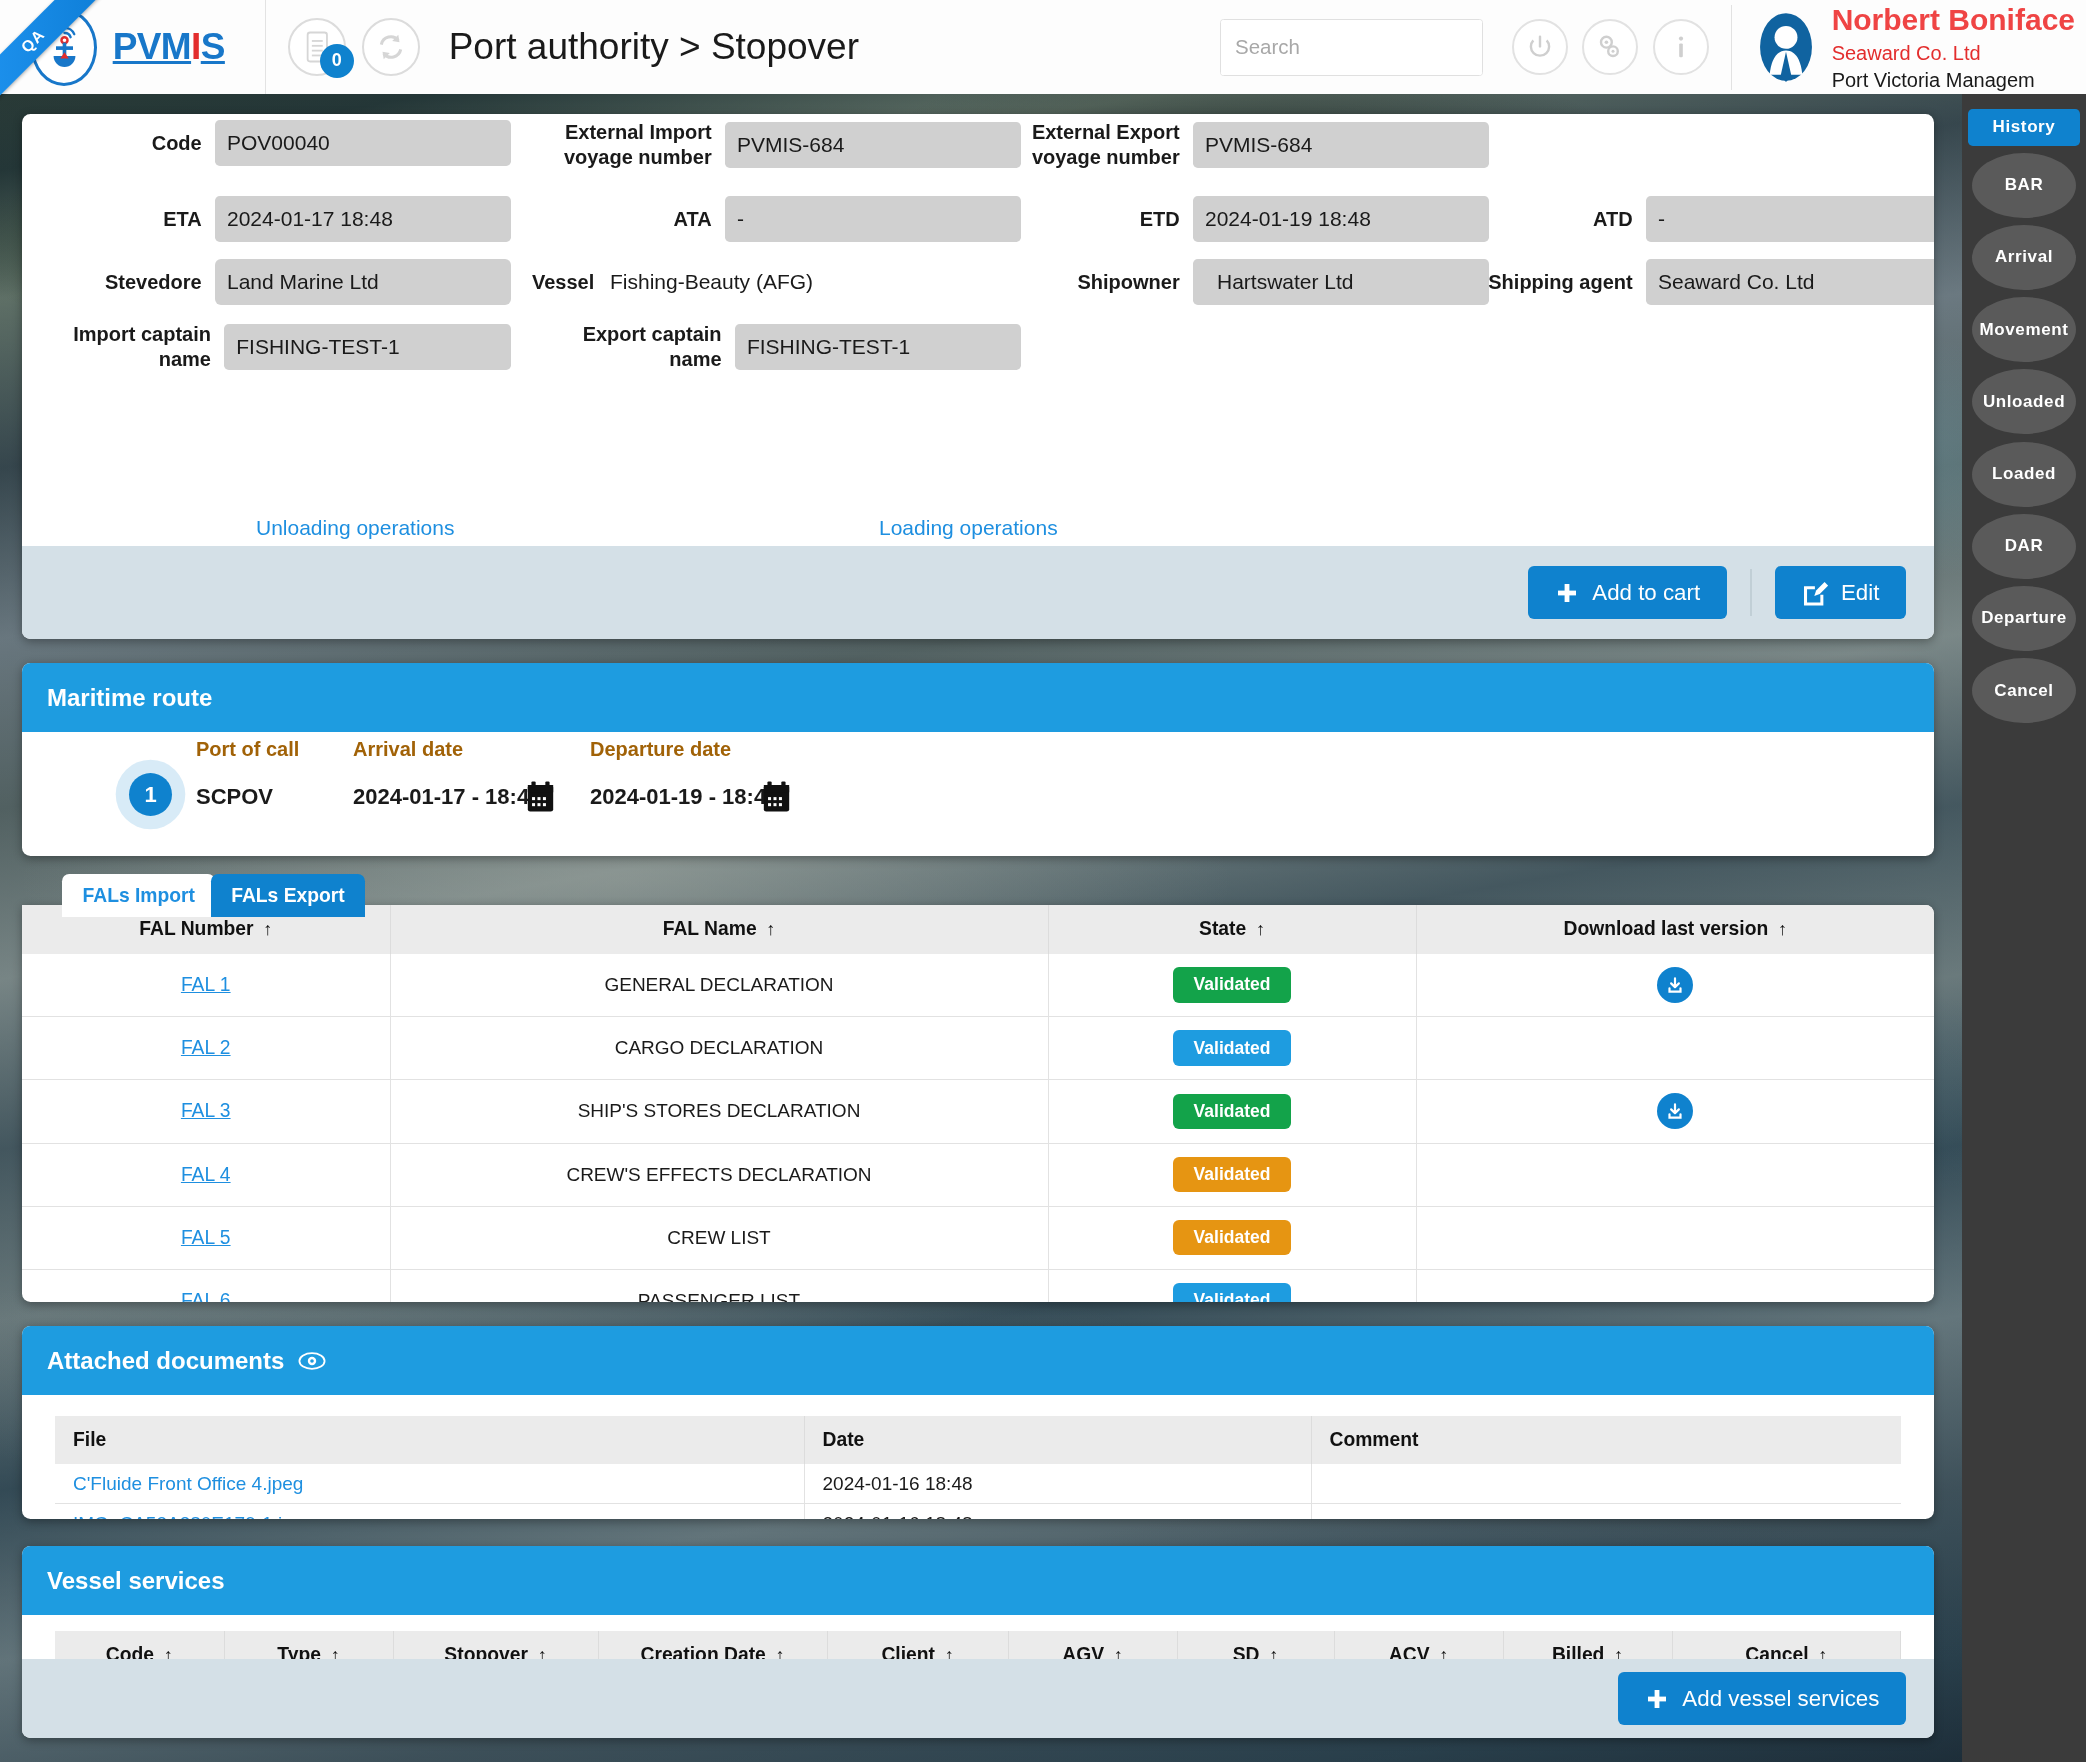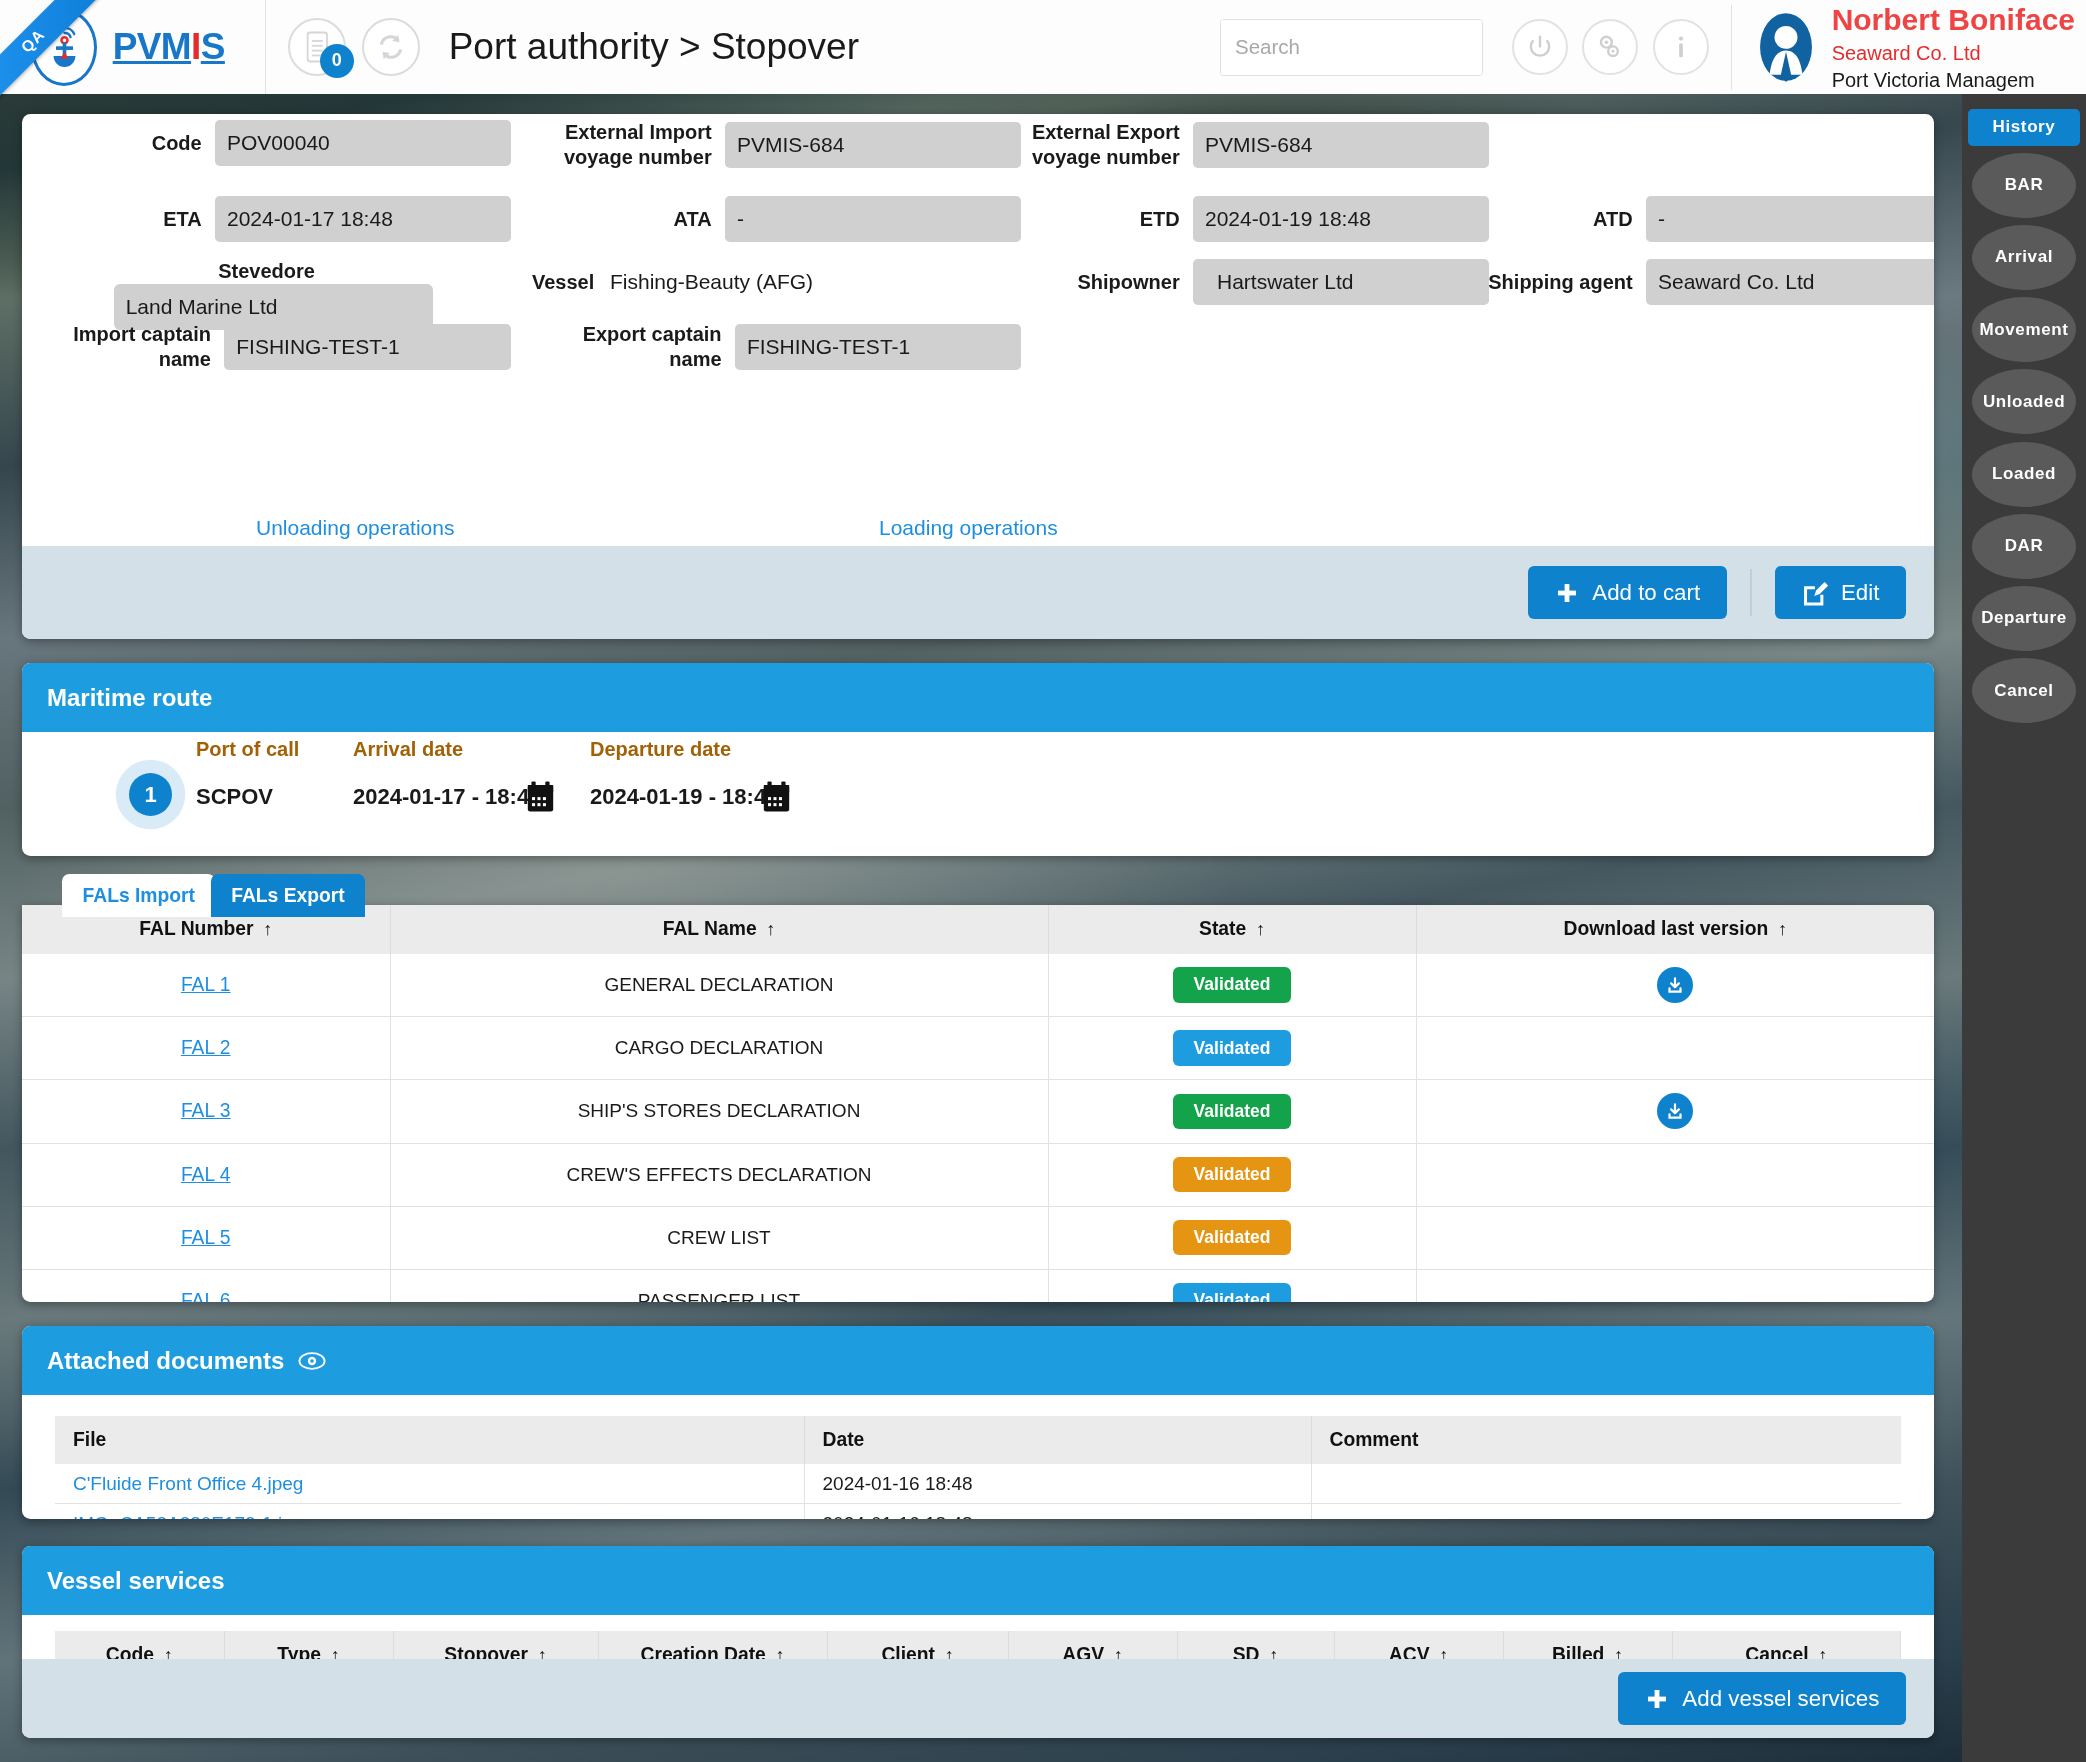--- a/index.html
+++ b/index.html
@@ -352,23 +352,23 @@
     </div>
     <div class="fg" style="left:978px;top:82px;width:489px;justify-content:flex-end;">
       <div class="flabel">ETD</div>
       <div class="fval" style="width:296px;">2024-01-19 18:48</div>
     </div>
     <div class="fg" style="left:1443px;top:82px;width:477px;justify-content:flex-end;">
       <div class="flabel">ATD</div>
       <div class="fval" style="width:296px;">-</div>
     </div>
 
-    <div class="fg" style="left:0;top:145px;width:489px;justify-content:flex-end;flex-direction:column;">
+    <div class="fg" style="left:0;top:145px;width:489px;justify-content:flex-end;">
       <div class="flabel">Stevedore</div>
-      <div class="fval" style="width:319px;border-radius:6px;">Land Marine Ltd</div>
+      <div class="fval" style="width:296px;border-radius:6px;">Land Marine Ltd</div>
     </div>
     <div class="fg" style="left:510px;top:145px;width:489px;justify-content:flex-start;">
       <div class="flabel">Vessel</div>
       <div class="fval plain" style="width:296px;">Fishing-Beauty (AFG)</div>
     </div>
     <div class="fg" style="left:978px;top:145px;width:489px;justify-content:flex-end;">
       <div class="flabel">Shipowner</div>
       <div class="fval" style="width:296px;padding-left:24px;">Hartswater Ltd</div>
     </div>
     <div class="fg" style="left:1443px;top:145px;width:477px;justify-content:flex-end;">

